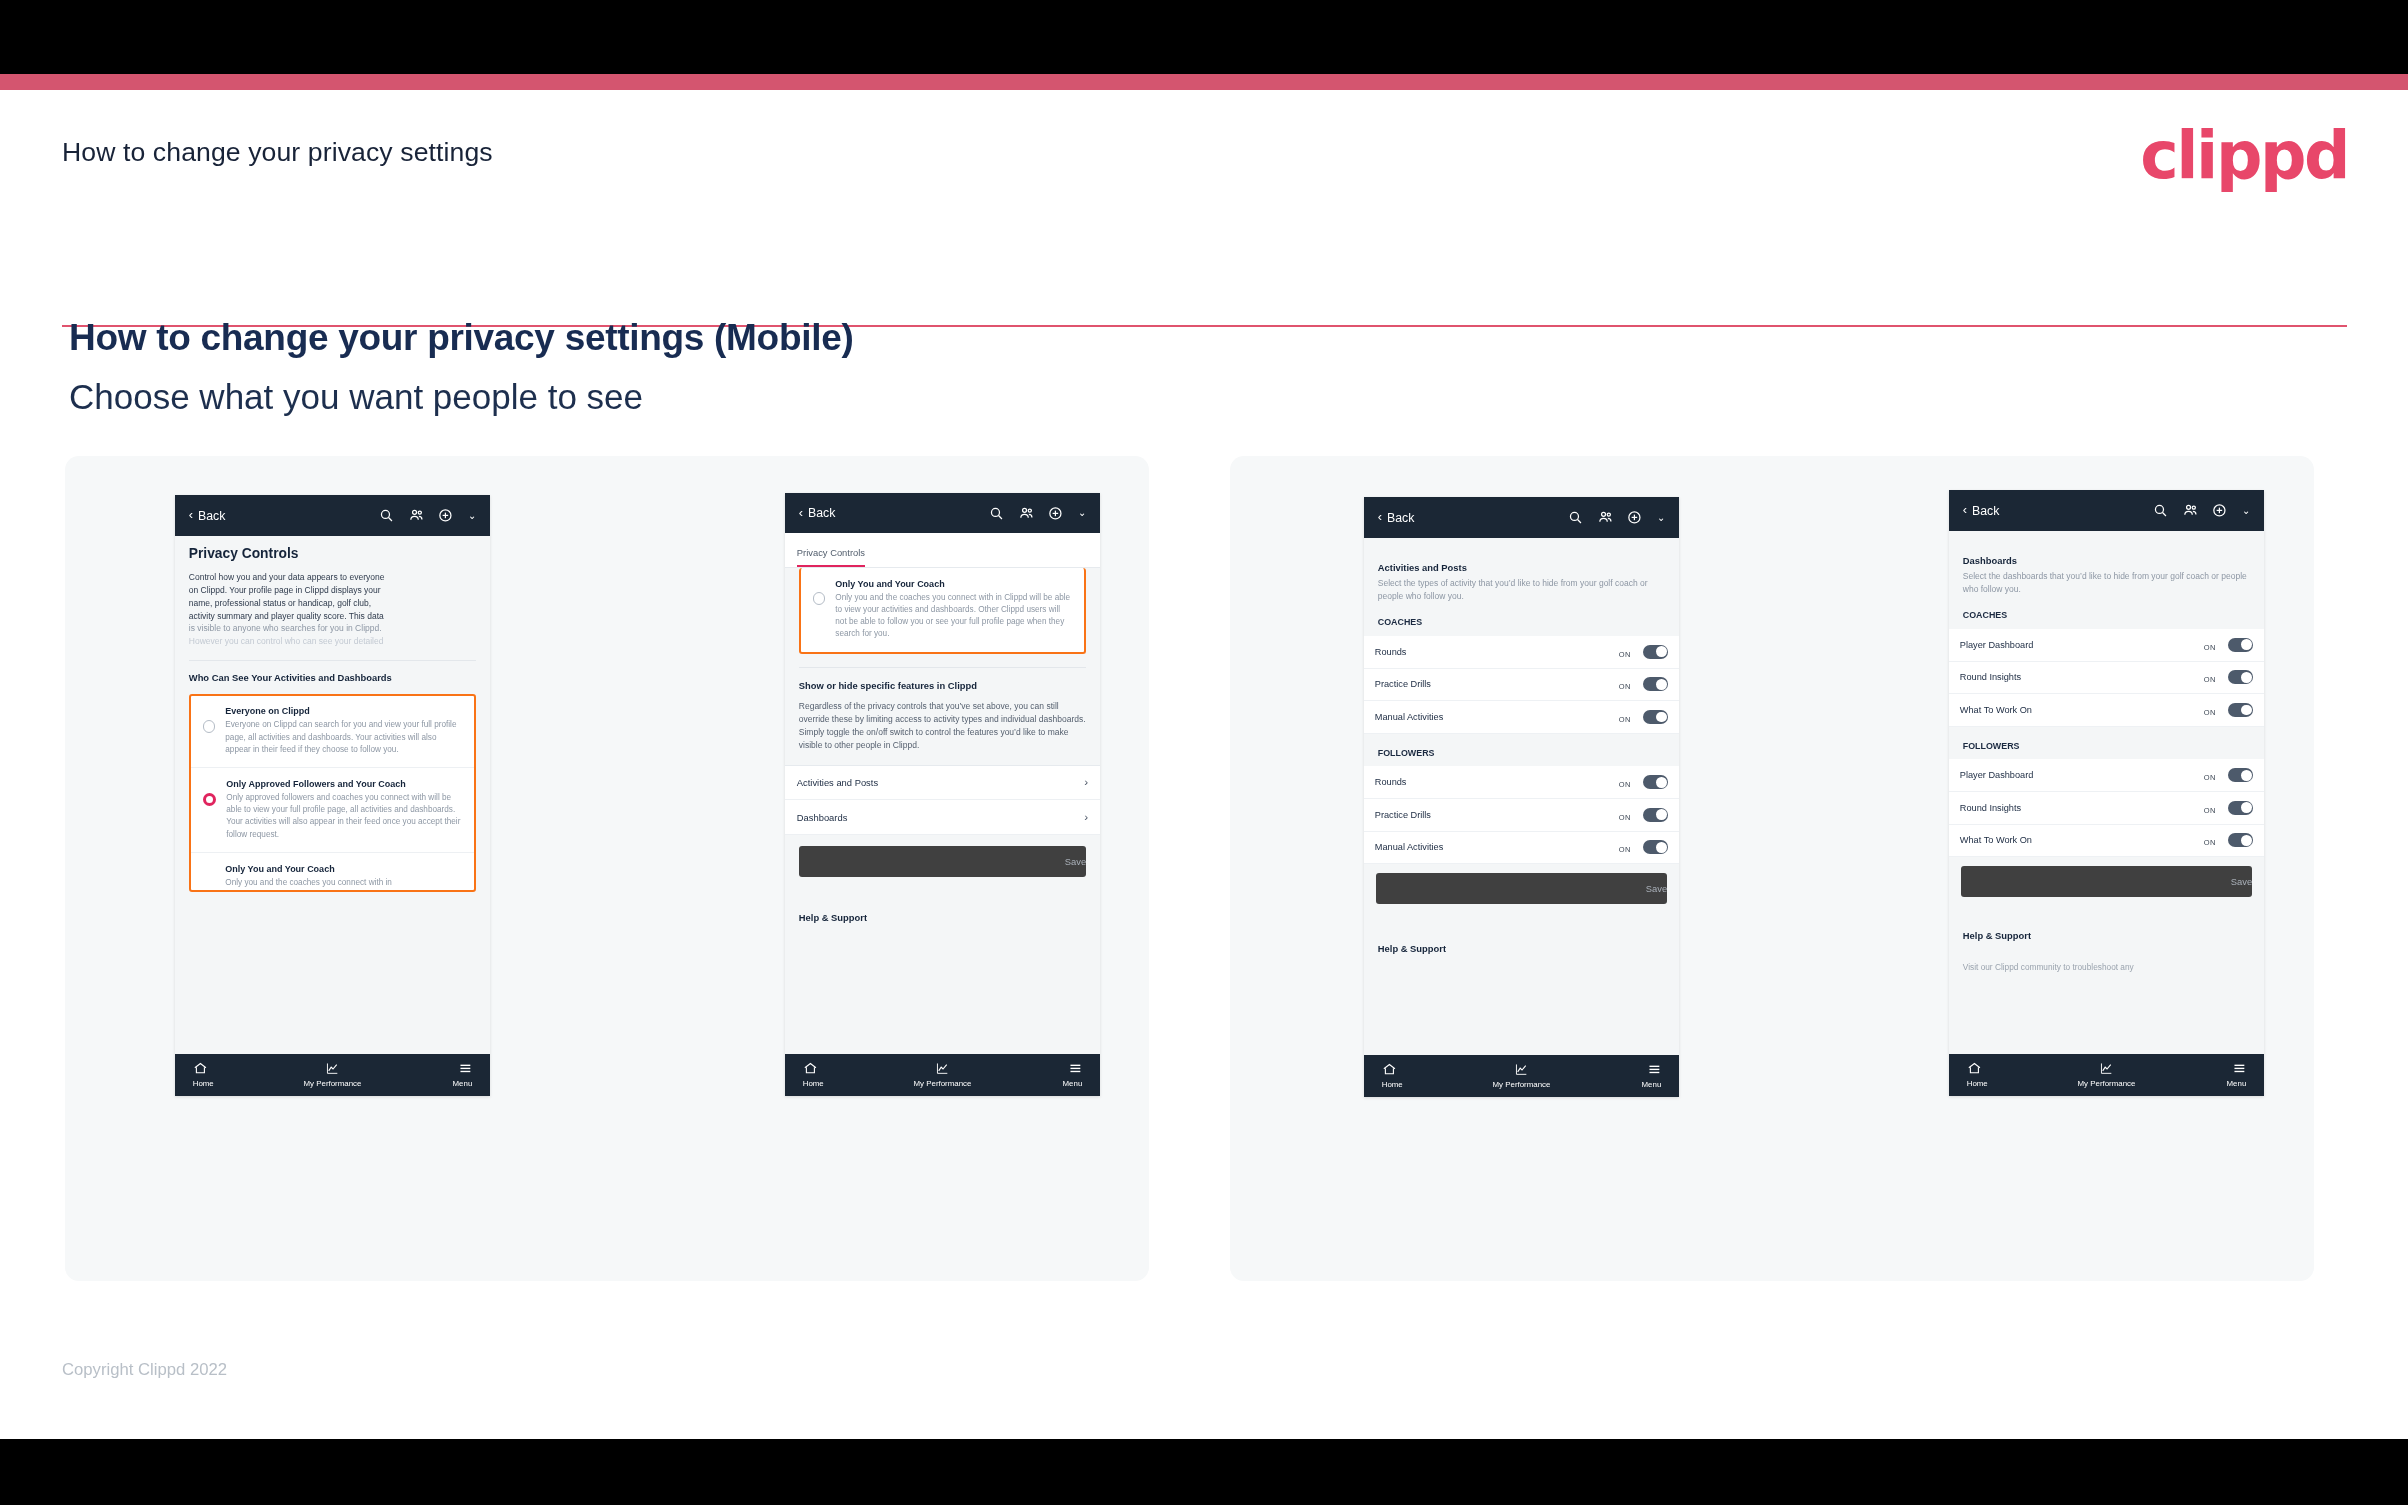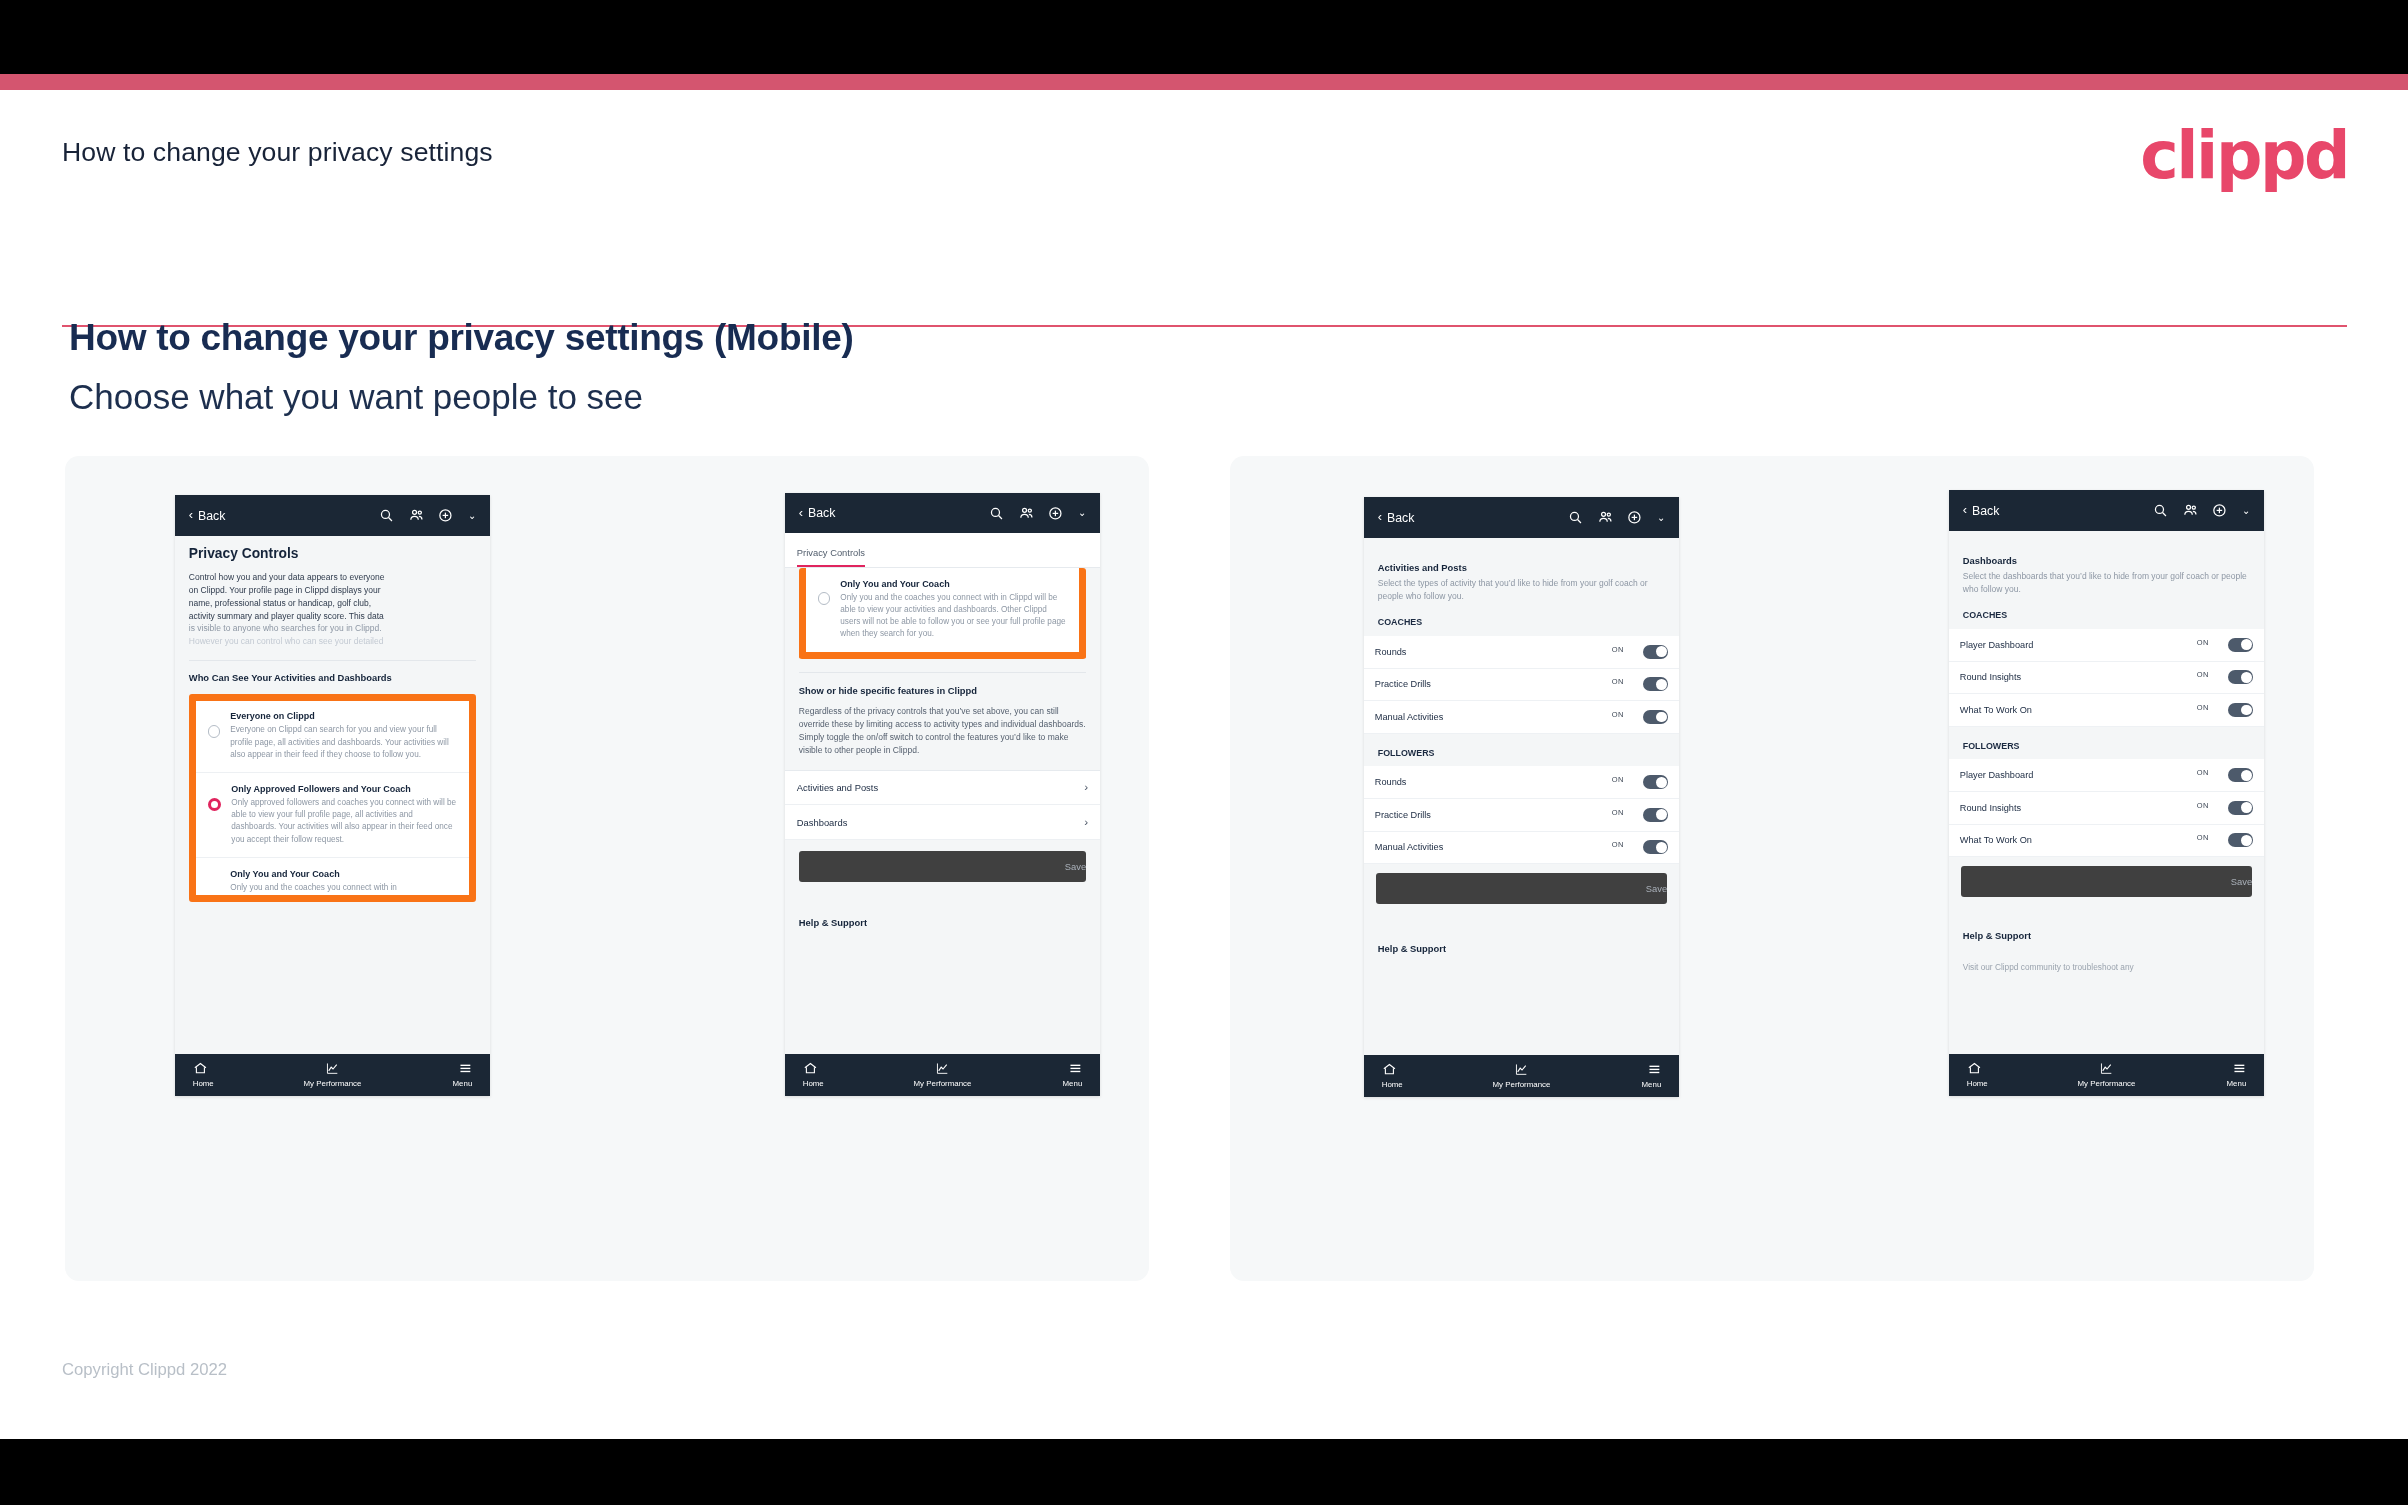--- a/index.html
+++ b/index.html
@@ -53,38 +53,38 @@
 
   .sec-title { font-size:13.8px; font-weight:bold; color:#15243a; }
   .sec-title-sm { font-size:9.4px; font-weight:bold; color:#15243a; }
   .para { font-size:8.5px; line-height:1.52; color:#2e3a4c; }
   .para-fade1 { color:#8d97a4; }
   .para-fade2 { color:#c3cad3; }
 
   .grp-head { font-size:8.9px; font-weight:bold; color:#1b2a41; }
   .hr-line { height:1px; background:#e3e7eb; }
 
-  .opt-card { background:#ffffff; border:7px solid #f97316; border-radius:3px; }
+  .opt-card { background:#ffffff; border:2px solid #f97316; border-radius:3px; }
   .opt-row { display:flex; gap:9.9px; padding:10.8px 11.8px; }
   .opt-row + .opt-row { border-top:1px solid #edf0f3; }
   .radio { width:12.8px; height:12.8px; border-radius:50%; border:1.6px solid #b4bcc6; flex:0 0 auto; margin-top:13.8px; }
   .radio.sel { border:3.9px solid #e0245e; width:13.8px; height:13.8px; }
   .opt-title { font-size:9px; font-weight:bold; color:#15243a; margin-bottom:3px; }
   .opt-desc { font-size:8.2px; line-height:1.5; color:#8d97a4; }
 
   .tabbar { background:#ffffff; border-bottom:1px solid #e6eaee; padding:8.9px 11.8px 0 11.8px; }
   .tab { font-size:9.4px; color:#515d6c; padding-bottom:6.9px; display:inline-block; border-bottom:2.5px solid #e0245e; }
 
   .list-row { background:#ffffff; display:flex; align-items:center; padding:9.9px 11.8px; border-bottom:1px solid #edf0f3; }
   .list-label { font-size:9.4px; color:#1b2a41; }
   .chev-r { margin-left:auto; font-size:11.8px; color:#4a5565; }
 
   .sw-row { background:#ffffff; display:flex; align-items:center; padding:8.9px 10.8px; border-bottom:1px solid #eef1f4; }
   .sw-label { font-size:9.2px; color:#1b2a41; }
-  .sw-right { margin-left:auto; display:flex; align-items:flex-start; gap:19px; }
+  .sw-right { margin-left:auto; display:flex; align-items:flex-end; gap:12px; }
   .sw-on { font-size:7.5px; color:#3c4654; letter-spacing:0.3px; }
   .switch { width:25.6px; height:13.8px; border-radius:7.9px; background:#4d5a6b; position:relative; }
   .switch .knob { position:absolute; right:1.5px; top:1.5px; width:10.8px; height:10.8px; border-radius:50%; background:#ffffff; }
 
   .save-btn { background:#404040; color:#a9b0b9; font-size:9.4px; text-align:right; padding:9.9px 0; margin:8.9px 11.8px; border-radius:3px; }
 
   .help-title { font-size:9.4px; font-weight:bold; color:#15243a; }
   .help-desc { font-size:8.3px; color:#9aa3ae; line-height:1.5; }
 
   .p-nav { position:absolute; left:0; bottom:0; width:100%; background:#1b2735; display:flex; color:#fff; padding:6.9px 0 7.9px 0; }

